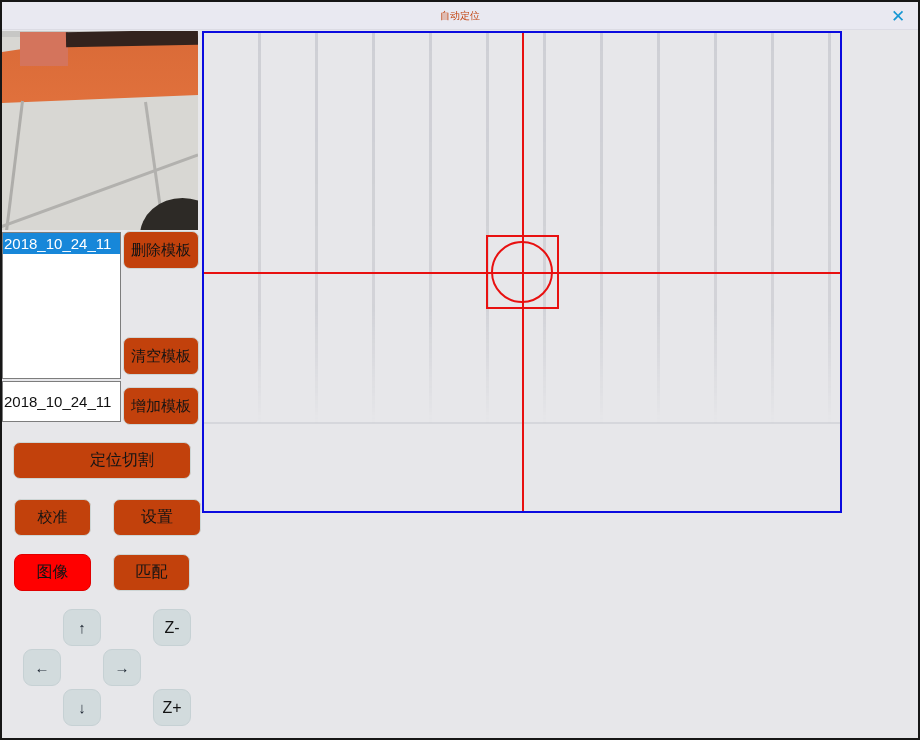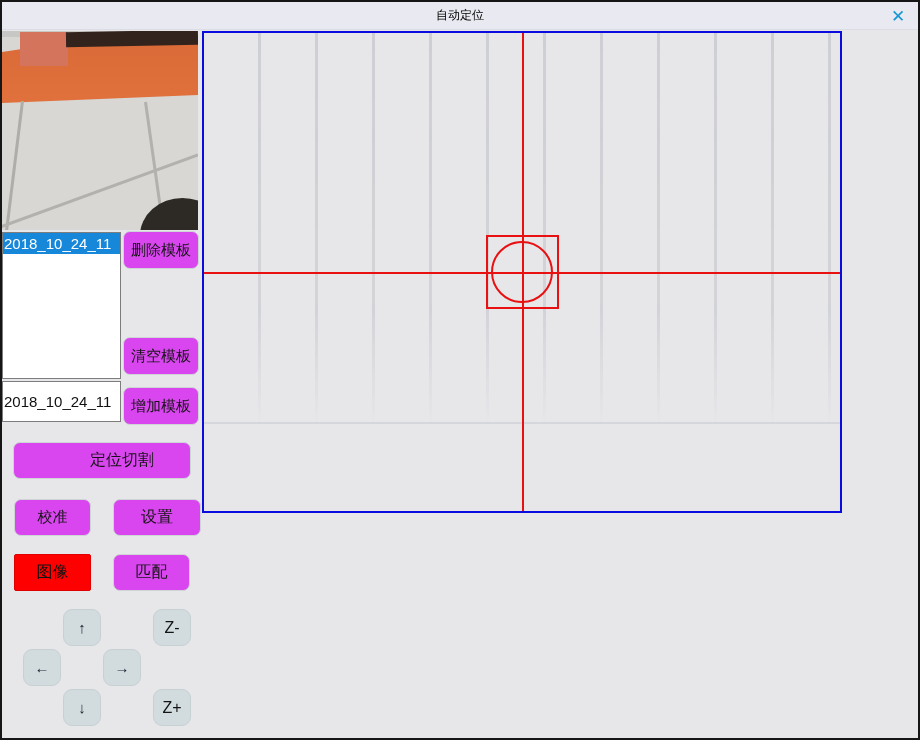--- a/index.html
+++ b/index.html
@@ -10,21 +10,21 @@
     position:relative; width:920px; height:740px;
     background:#e7e7ea; border:2px solid #161616;
   }
 
   
   .titlebar {
     position:absolute; left:0; top:0; width:100%; height:28px;
     background:#e9e9f1; border-bottom:1px solid #dcdce4;
     display:flex; align-items:center; justify-content:center;
   }
-  .titlebar .title { font-size:12px; color:#000000; }
+  .titlebar .title { font-size:10px; color:#c2410c; }
   .close-btn {
     position:absolute; right:8px; top:3px; width:24px; height:22px;
     display:flex; align-items:center; justify-content:center;
     color:#1697d3; font-size:17px; font-weight:bold; cursor:pointer;
   }
 
   
   .thumb {
     position:absolute; left:0px; top:29px; width:196px; height:199px;
     background:#d8d7d3; overflow:hidden;
@@ -56,33 +56,33 @@
   }
   .name-input {
     position:absolute; left:0px; top:379px; width:119px; height:41px;
     background:#fff; border:1px solid #7d7d7d; font-size:15px; color:#101010;
     font-family:"Liberation Sans","DejaVu Sans",sans-serif; padding-left:1px;
   }
 
   
   .btn {
     position:absolute; display:flex; align-items:center; justify-content:center;
-    background:#d946ef; border:1px solid #cdd5d5; border-radius:7px;
+    background:#c2410c; border:1px solid #cdd5d5; border-radius:7px;
     font-size:15px; color:#141414; cursor:pointer;
   }
   .btn-del     { left:121px; top:229px; width:76px; height:38px; }
   .btn-clear   { left:121px; top:287px; width:76px; height:38px;margin-top:48px; }
   .btn-engrave { left:121px; top:343px; width:76px; height:38px; }
   .btn-add     { left:121px; top:385px; width:76px; height:38px; }
 
   .btn-cut     { left:11px;  top:440px; width:178px; height:37px; font-size:16px;padding-left:40px; }
   .btn-cal     { left:12px;  top:497px; width:77px;  height:37px; font-size:15px; }
   .btn-set     { left:111px; top:497px; width:88px;  height:37px; font-size:16px; }
   .btn-img     { left:12px;  top:552px; width:77px;  height:37px; font-size:16px;
-                 background:#ff0000; border-color:#e00000; border-radius:2px; }
+                 background:#ff0000; border-color:#e00000; border-radius:8px; }
   .btn-match   { left:111px; top:552px; width:77px;  height:37px; font-size:16px; }
 
   .jog {
     position:absolute; width:38px; height:37px;
     display:flex; align-items:center; justify-content:center;
     background:#d2dbdd; border:1px solid #c6d1d4; border-radius:9px;
     font-size:15px; color:#1b2430; cursor:pointer;
   }
   .jog-up    { left:61px;  top:607px; }
   .jog-zminus{ left:151px; top:607px; font-size:16px; color:#141414; }

